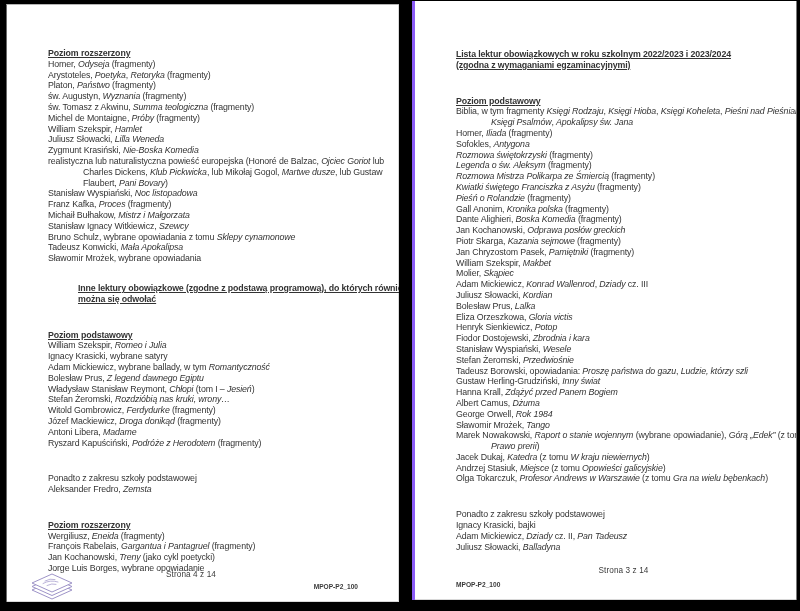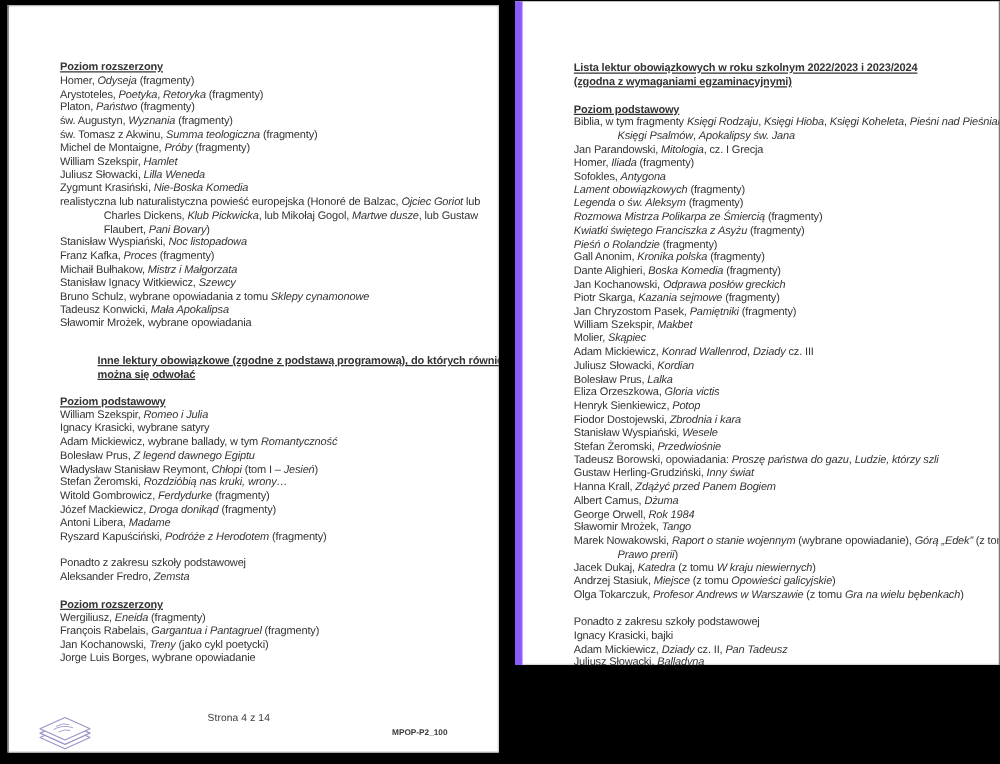--- a/index.html
+++ b/index.html
@@ -15,36 +15,36 @@
     background: #ffffff;
     overflow: hidden;
   }
   .page.left {
     left: 6px; top: 4px; width: 392px; height: 597px;
     border-left: 1px solid #6a6a6a;
     border-top: 1px solid #b5b5b5;
     box-shadow: inset -1px -1px 0 #d8d8d8;
   }
   .page.right {
-    left: 412px; top: 1px; width: 381px; height: 531px;
+    left: 412px; top: 1px; width: 381px; height: 599px;
     border-right: 1px solid #7a7a7a;
-    border-left: 6px solid #8b5cf6;
+    border-left: 3px solid #8b5cf6;
     box-shadow: inset 0 -1px 0 #d8d8d8;
   }
   .content {
     position: absolute;
     color: #333333;
     font-size: 8.8px;
     letter-spacing: -0.12px;
     line-height: 10.8px;
     white-space: nowrap;
   }
   .content.cl { left: 41px; top: 43px; right: 6px; }
   .content.cr { left: 41px; top: 48px; right: 4px; }
-  .block { margin-top: 11px; }
+  .block { margin-top: 25px; }
   .block:first-child { margin-top: 0; }
   .block.gap-none { margin-top: 0; }
   .block.gap-large { margin-top: 19px; margin-left: 30px; }
   .block.heading .line { font-weight: bold; text-decoration: underline; }
   .block.note .line { }
   .line { height: 10.8px; }
   .line.indent { padding-left: 35px; }
   .footer-strona {
     position: absolute;
     font-size: 8.2px;
@@ -155,24 +155,23 @@
       <div class="block heading gap-none">
         <div class="line">Lista lektur obowiązkowych w roku szkolnym 2022/2023 i 2023/2024</div>
         <div class="line">(zgodna z wymaganiami egzaminacyjnymi)</div>
       </div>
       <div class="block heading">
         <div class="line">Poziom podstawowy</div>
       </div>
       <div class="block body gap-none">
         <div class="line">Biblia, w tym fragmenty <i>Księgi Rodzaju</i>, <i>Księgi Hioba</i>, <i>Księgi Koheleta</i>, <i>Pieśni nad Pieśniami</i>,</div>
         <div class="line indent"><i>Księgi Psalmów</i>, <i>Apokalipsy św. Jana</i></div>
-        <div class="line">Jan Parandowski, <i>Mitologia</i>, cz. I Grecja</div>
         <div class="line">Homer, <i>Iliada</i> (fragmenty)</div>
         <div class="line">Sofokles, <i>Antygona</i></div>
-        <div class="line"><i>Lament obowiązkowych</i> (fragmenty)</div>
+        <div class="line"><i>Rozmowa świętokrzyski</i> (fragmenty)</div>
         <div class="line"><i>Legenda o św. Aleksym</i> (fragmenty)</div>
         <div class="line"><i>Rozmowa Mistrza Polikarpa ze Śmiercią</i> (fragmenty)</div>
         <div class="line"><i>Kwiatki świętego Franciszka z Asyżu</i> (fragmenty)</div>
         <div class="line"><i>Pieśń o Rolandzie</i> (fragmenty)</div>
         <div class="line">Gall Anonim, <i>Kronika polska</i> (fragmenty)</div>
         <div class="line">Dante Alighieri, <i>Boska Komedia</i> (fragmenty)</div>
         <div class="line">Jan Kochanowski, <i>Odprawa posłów greckich</i></div>
         <div class="line">Piotr Skarga, <i>Kazania sejmowe</i> (fragmenty)</div>
         <div class="line">Jan Chryzostom Pasek, <i>Pamiętniki</i> (fragmenty)</div>
         <div class="line">William Szekspir, <i>Makbet</i></div>

